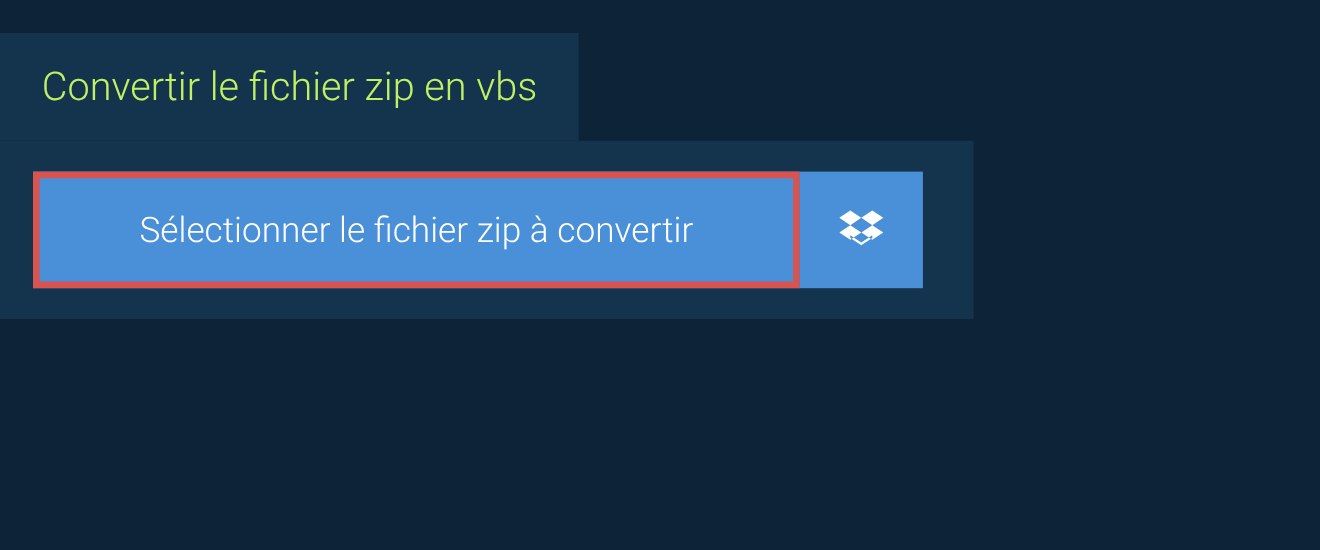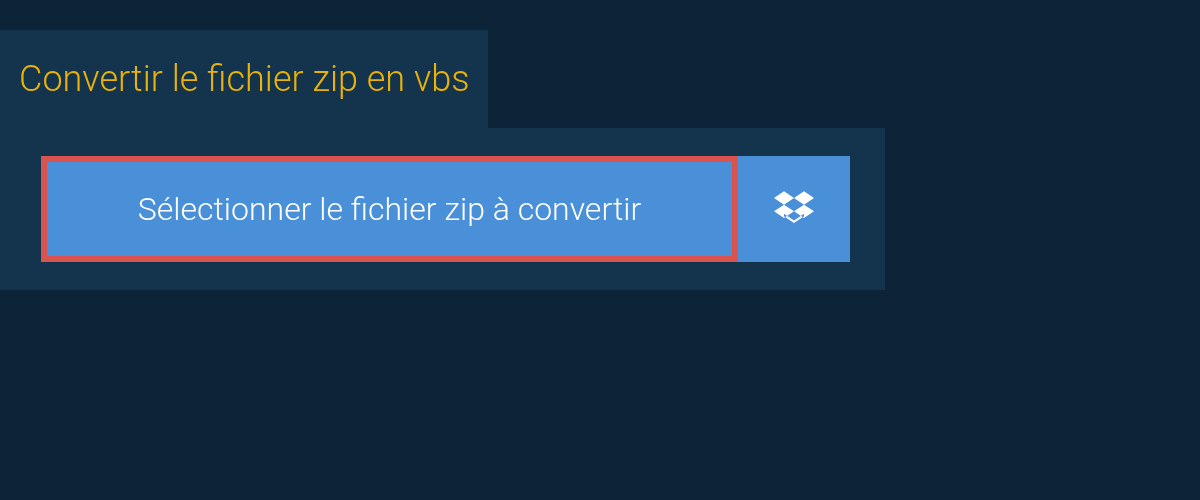--- a/index.html
+++ b/index.html
@@ -15,37 +15,36 @@
       overflow: hidden;
     }
     .container {
       position: relative;
       width: 100%;
       height: 100%;
     }
     .header-tab {
       display: inline-block;
       background-color: #14334d;
-      color: #eab308;
+      color: #bef264;
       font-size: 36px;
       font-weight: 300;
-      padding: 28px 19px;
+      padding: 28px 38px;
       margin-top: 30px;
       margin-left: 0;
     }
     .main-panel {
       background-color: #14334d;
       padding: 28px 30px;
       margin-top: 0;
       width: 885px;
     }
     .button-row {
       display: flex;
       align-items: center;
-      margin-left: 11px;
     }
     .select-file-button {
       flex: 0 0 auto;
       width: 697px;
       height: 106px;
       background-color: #4a90d9;
       border: 6px solid #d9534f;
       color: #ffffff;
       font-size: 32px;
       font-weight: 300;

